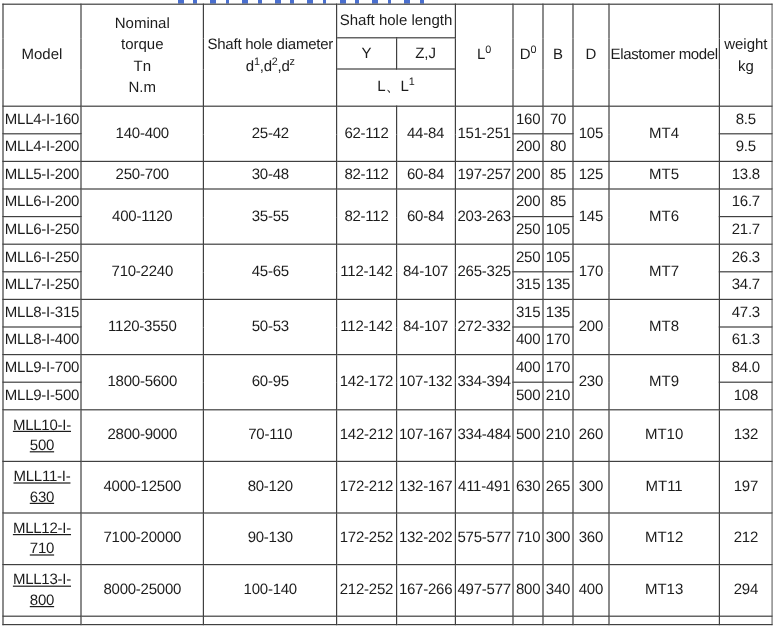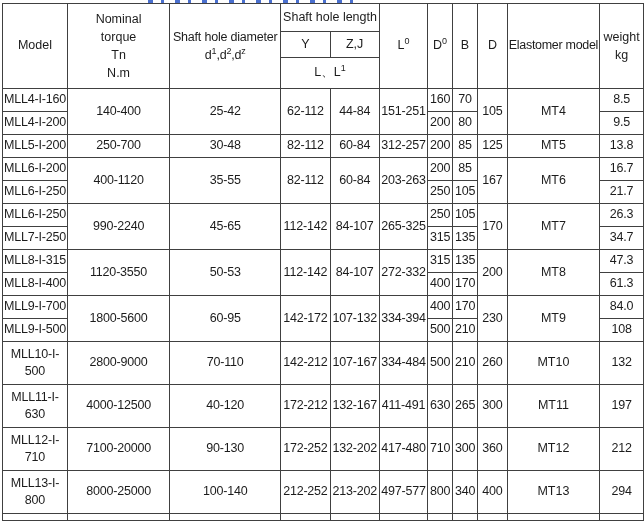--- a/index.html
+++ b/index.html
@@ -48,21 +48,21 @@
     overflow: hidden;
     background: #ffffff;
   }
   .spec sup {
     font-size: 9px;
     vertical-align: super;
     line-height: 0;
   }
   .hline { display: block; line-height: 18px; }
   .model-cell { font-size: 12px; white-space: nowrap; letter-spacing: -0.2px; }
-  tr.tall .model-cell { white-space: normal; line-height: 17px; }
+  tr.tall .model-cell { white-space: normal; line-height: 17px; text-decoration: underline; }
   .elast-h { white-space: nowrap; letter-spacing: -0.3px; font-size: 12px; }
   .dia-h { letter-spacing: -0.2px; }
   .num { letter-spacing: -0.2px; }
   tr.hrow1 { height: 28px; }
   tr.hrow2 { height: 26px; }
   tr.hrow3 { height: 31px; }
   tr.r { height: 23px; padding-left: 28px; }
   tr.tall { height: 43px; }
   tr.spacer td { height: 6px; padding: 0; line-height: 0; }
 </style>
@@ -138,51 +138,51 @@
       <td class="num">80</td>
       <td class="num">9.5</td>
     </tr>
 
     <tr class="r">
       <td class="model-cell">MLL5-I-200</td>
       <td class="num">250-700</td>
       <td class="num">30-48</td>
       <td class="num">82-112</td>
       <td class="num">60-84</td>
-      <td class="num">312-257</td>
+      <td class="num">197-257</td>
       <td class="num">200</td>
       <td class="num">85</td>
       <td class="num">125</td>
       <td>MT5</td>
       <td class="num">13.8</td>
     </tr>
 
     <tr class="r">
       <td class="model-cell">MLL6-I-200</td>
       <td rowspan="2" class="num">400-1120</td>
       <td rowspan="2" class="num">35-55</td>
       <td rowspan="2" class="num">82-112</td>
       <td rowspan="2" class="num">60-84</td>
       <td rowspan="2" class="num">203-263</td>
       <td class="num">200</td>
       <td class="num">85</td>
-      <td rowspan="2" class="num">167</td>
+      <td rowspan="2" class="num">145</td>
       <td rowspan="2">MT6</td>
       <td class="num">16.7</td>
     </tr>
     <tr class="r">
       <td class="model-cell">MLL6-I-250</td>
       <td class="num">250</td>
       <td class="num">105</td>
       <td class="num">21.7</td>
     </tr>
 
     <tr class="r">
       <td class="model-cell">MLL6-I-250</td>
-      <td rowspan="2" class="num">990-2240</td>
+      <td rowspan="2" class="num">710-2240</td>
       <td rowspan="2" class="num">45-65</td>
       <td rowspan="2" class="num">112-142</td>
       <td rowspan="2" class="num">84-107</td>
       <td rowspan="2" class="num">265-325</td>
       <td class="num">250</td>
       <td class="num">105</td>
       <td rowspan="2" class="num">170</td>
       <td rowspan="2">MT7</td>
       <td class="num">26.3</td>
     </tr>
@@ -242,49 +242,49 @@
       <td class="num">334-484</td>
       <td class="num">500</td>
       <td class="num">210</td>
       <td class="num">260</td>
       <td>MT10</td>
       <td class="num">132</td>
     </tr>
     <tr class="tall">
       <td class="model-cell">MLL11-I-630</td>
       <td class="num">4000-12500</td>
-      <td class="num">40-120</td>
+      <td class="num">80-120</td>
       <td class="num">172-212</td>
       <td class="num">132-167</td>
       <td class="num">411-491</td>
       <td class="num">630</td>
       <td class="num">265</td>
       <td class="num">300</td>
       <td>MT11</td>
       <td class="num">197</td>
     </tr>
     <tr class="tall">
       <td class="model-cell">MLL12-I-710</td>
       <td class="num">7100-20000</td>
       <td class="num">90-130</td>
       <td class="num">172-252</td>
       <td class="num">132-202</td>
-      <td class="num">417-480</td>
+      <td class="num">575-577</td>
       <td class="num">710</td>
       <td class="num">300</td>
       <td class="num">360</td>
       <td>MT12</td>
       <td class="num">212</td>
     </tr>
     <tr class="tall">
       <td class="model-cell">MLL13-I-800</td>
       <td class="num">8000-25000</td>
       <td class="num">100-140</td>
       <td class="num">212-252</td>
-      <td class="num">213-202</td>
+      <td class="num">167-266</td>
       <td class="num">497-577</td>
       <td class="num">800</td>
       <td class="num">340</td>
       <td class="num">400</td>
       <td>MT13</td>
       <td class="num">294</td>
     </tr>
 
     <tr class="spacer">
       <td></td>

